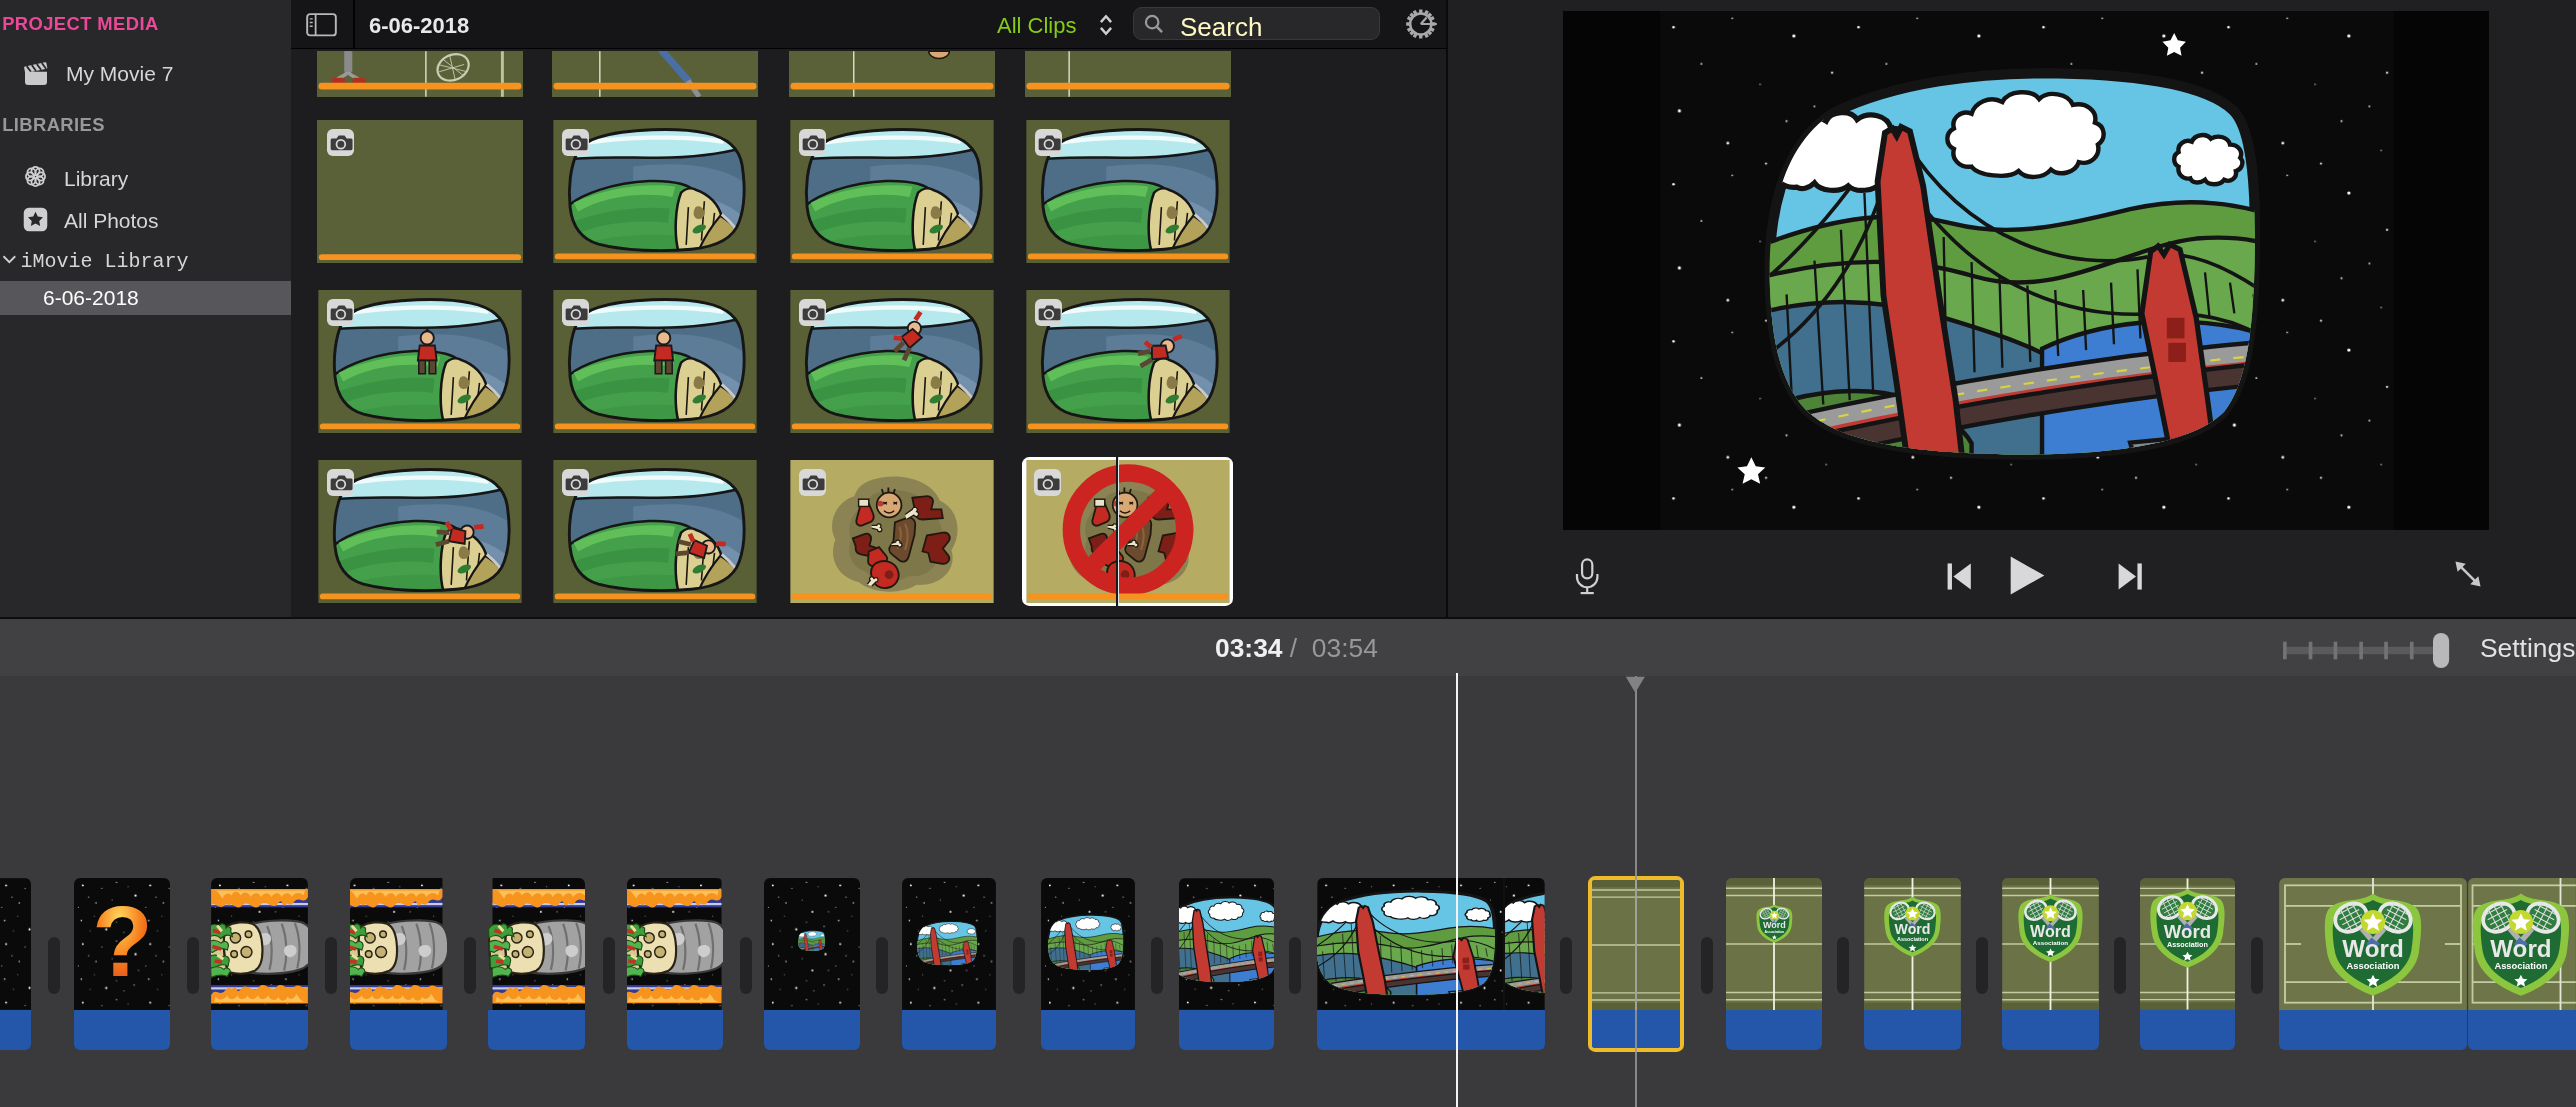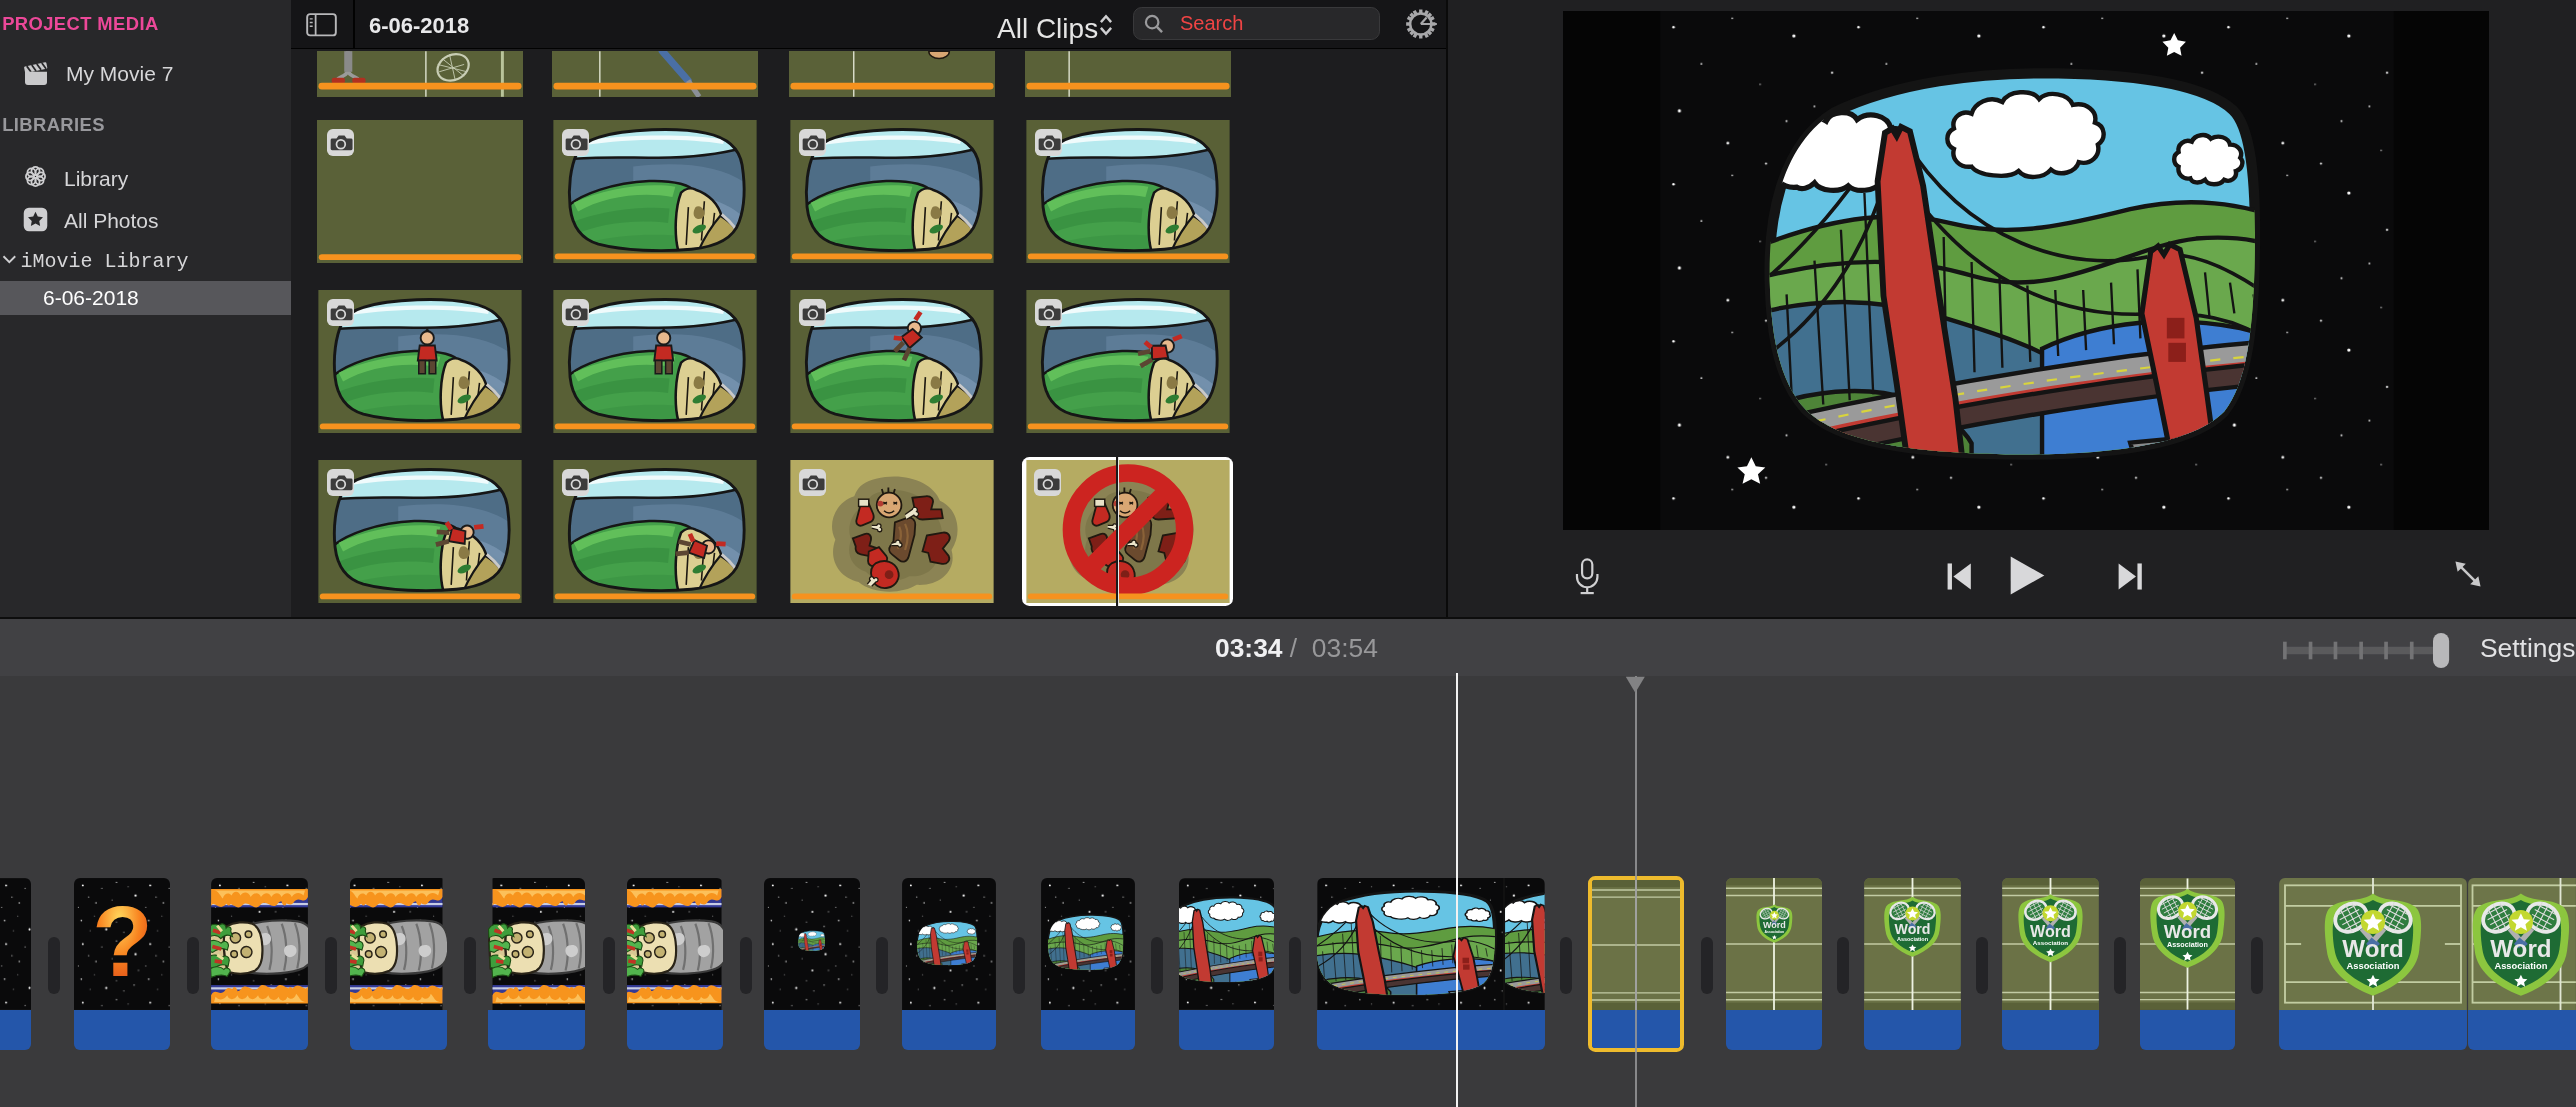--- a/index.html
+++ b/index.html
@@ -289,31 +289,31 @@
 <div class="abs" id="browser" style="left:291px;top:0;width:1156px;height:620px;background:#1d1d1f;overflow:hidden;">
 
   <div class="abs" style="left:0;top:0;width:1156px;height:49px;background:#151517;border-bottom:1.5px solid #020202;box-sizing:border-box;"></div>
   <div class="abs" style="left:62px;top:0;width:1.5px;height:49px;background:#020202;"></div>
   <svg class="abs" style="left:15.4px;top:13.2px;" width="31" height="23.5" viewBox="0 0 42 32">
     <rect x="1.5" y="1.5" width="39" height="29" rx="4" fill="none" stroke="#b8b8ba" stroke-width="2.6"></rect>
     <line x1="13" y1="2" x2="13" y2="30" stroke="#b8b8ba" stroke-width="2.4"></line>
     <path d="M5 8 h4 M5 13 h4 M5 18 h4" stroke="#b8b8ba" stroke-width="2"></path>
   </svg>
   <div class="abs" style="left:78px;top:12.5px;font-size:22px;font-weight:bold;color:#e8e8ea;">6-06-2018</div>
-  <div class="abs" style="left:706px;top:13.2px;font-size:28px;color:#e5e5e5;">All Clips</div>
+  <div class="abs" style="left:706px;top:13.2px;font-size:22px;color:#84cc16;">All Clips</div>
   <svg class="abs" style="left:807px;top:14px;" width="16" height="22" viewBox="0 0 22 30">
     <path d="M4 11 L11 3 L18 11" fill="none" stroke="#cfcfd1" stroke-width="3.4"></path>
     <path d="M4 19 L11 27 L18 19" fill="none" stroke="#cfcfd1" stroke-width="3.4"></path>
   </svg>
   <div class="abs" style="left:842px;top:6.6px;width:247px;height:33px;background:#28282a;border:1.5px solid #39393b;border-radius:8.8px;box-sizing:border-box;"></div>
   <svg class="abs" style="left:852px;top:12.5px;" width="22" height="22" viewBox="0 0 30 30">
     <circle cx="12.5" cy="12.5" r="8.5" fill="none" stroke="#9a9a9c" stroke-width="3"></circle>
     <line x1="19" y1="19" x2="26" y2="26" stroke="#9a9a9c" stroke-width="3.4"></line>
   </svg>
-  <div class="abs" style="left:889px;top:11.7px;font-size:20px;color:#ef4444;">Search</div>
+  <div class="abs" style="left:889px;top:11.7px;font-size:26px;color:#fef9c3;">Search</div>
   <svg class="abs" style="left:1112px;top:5.1px;" width="37" height="38" viewBox="0 0 50 52">
     <g fill="none" stroke="#a8a8aa">
       <circle cx="24" cy="26" r="14.5" stroke-width="3.4"></circle>
       <g stroke-width="4.6">
         <path d="M24 6 v6 M24 40 v6 M4 26 h6 M44 26 h-6"></path>
         <path d="M10 12 l4.5 4.5 M38 12 l-4.5 4.5 M10 40 l4.5 -4.5 M38 40 l-4.5 -4.5"></path>
         <path d="M15 8 l2.8 5.4 M33 8 l-2.8 5.4 M15 44 l2.8 -5.4 M33 44 l-2.8 -5.4"></path>
         <path d="M6 17 l5.4 2.8 M6 35 l5.4 -2.8 M42 17 l-5.4 2.8 M42 35 l-5.4 -2.8"></path>
       </g>
       <path d="M24 26 l8 -9 M24 26 h22" stroke-width="3"></path>

